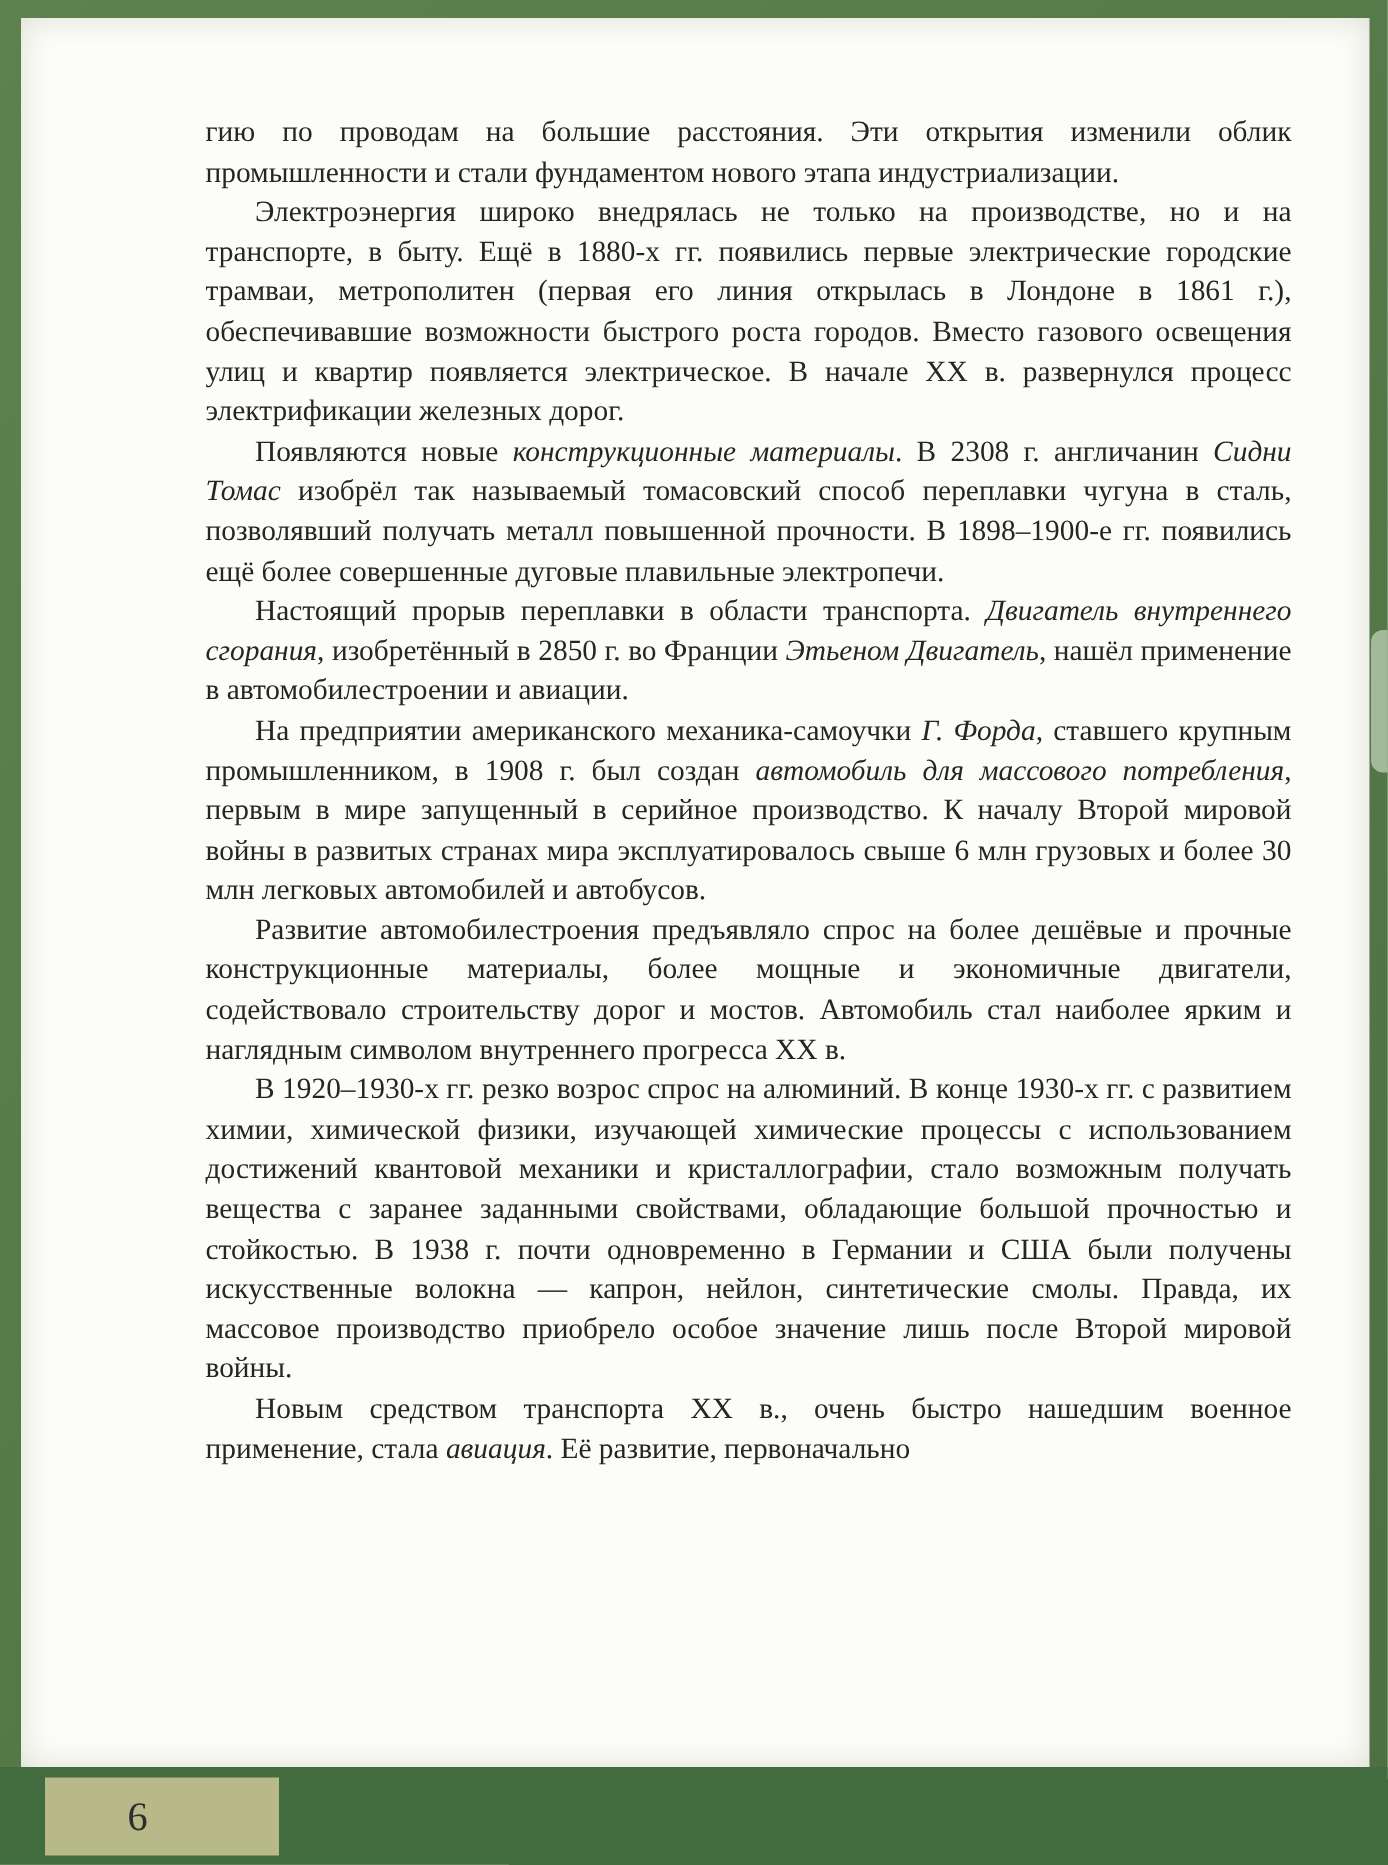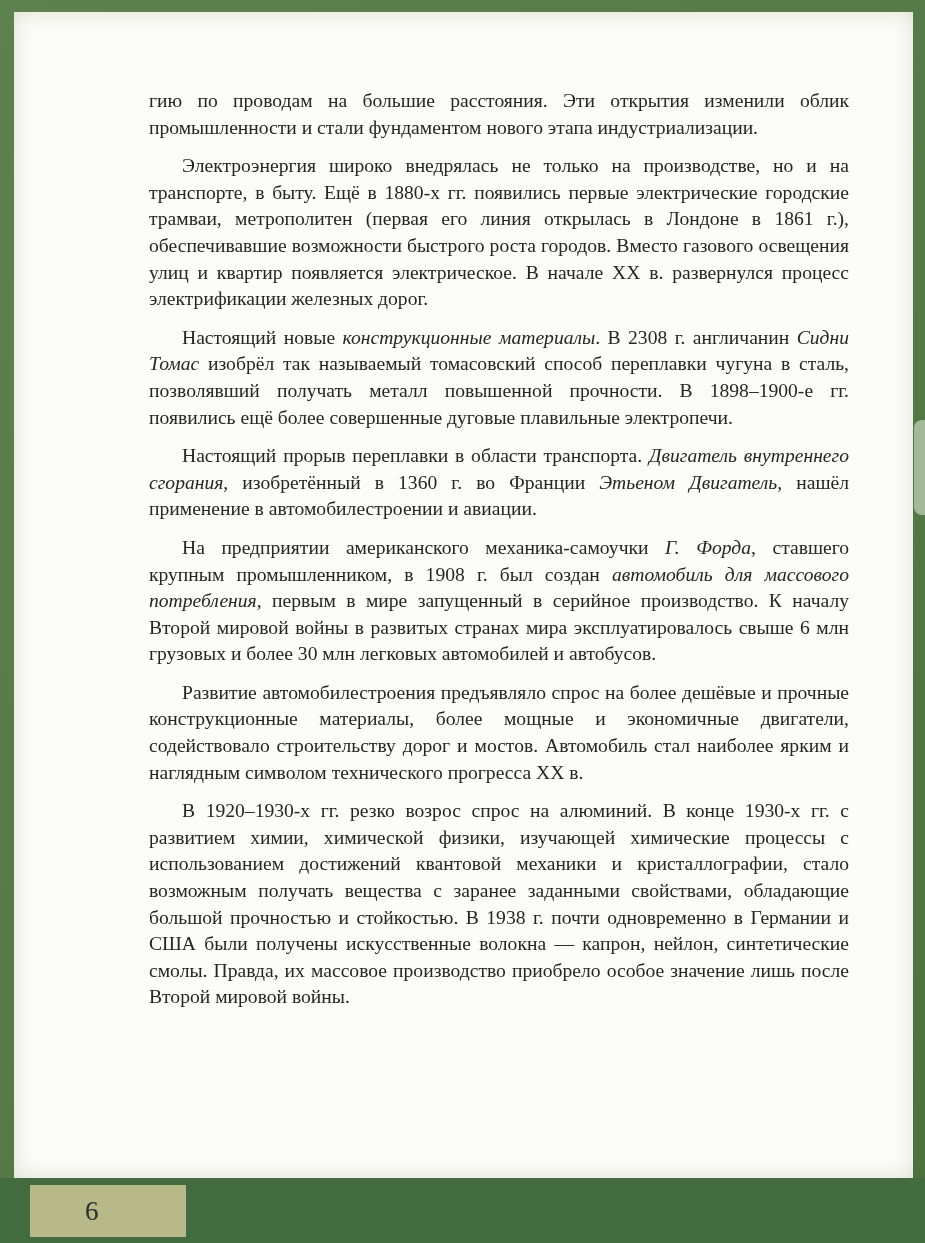--- a/index.html
+++ b/index.html
@@ -32,21 +32,21 @@
     position: absolute;
     left: 123px;
     top: 64px;
     width: 724px;
     color: var(--text-color, #262524);
     font-size: 19.6px;
     line-height: 26.6px;
     text-align: justify;
   }
   .para {
-    margin: 12px;
+    margin: 0;
     padding: 0;
   }
   .para.indent {
     text-indent: 33px;
   }
   .para em {
   }
   .edge-highlight {
     position: absolute;
     right: 0;
@@ -82,25 +82,26 @@
   }
 </style>
 </head>
 <body>
 
 <div class="scan">
   <div class="page-white">
     <div class="text-block">
         <p class="para"><span>гию по проводам на большие расстояния. Эти открытия изменили облик промышленности и стали фундаментом нового этапа индустриализации.</span></p>
         <p class="para indent"><span>Электроэнергия широко внедрялась не только на производстве, но и на транспорте, в быту. Ещё в 1880-х гг. появились первые электрические городские трамваи, метрополитен (первая его линия открылась в Лондоне в 1861 г.), обеспечивавшие возможности быстрого роста городов. Вместо газового освещения улиц и квартир появляется электрическое. В начале XX в. развернулся процесс электрификации железных дорог.</span></p>
-        <p class="para indent"><span>Настоящий новые </span><em>конструкционные материалы</em><span>. В 2308 г. англичанин </span><em>Сидни Томас</em><span> изобрёл так называемый томасовский способ переплавки чугуна в сталь, позволявший получать металл повышенной прочности. В 1898–1900-е гг. появились ещё более совершенные дуговые плавильные электропечи.</span></p>
-        <p class="para indent"><span>Настоящий прорыв переплавки в области транспорта. </span><em>Двигатель внутреннего сгорания</em><span>, изобретённый в 1360 г. во Франции </span><em>Этьеном Двигатель</em><span>, нашёл применение в автомобилестроении и авиации.</span></p>
+        <p class="para indent"><span>Появляются новые </span><em>конструкционные материалы</em><span>. В 2308 г. англичанин </span><em>Сидни Томас</em><span> изобрёл так называемый томасовский способ переплавки чугуна в сталь, позволявший получать металл повышенной прочности. В 1898–1900-е гг. появились ещё более совершенные дуговые плавильные электропечи.</span></p>
+        <p class="para indent"><span>Настоящий прорыв переплавки в области транспорта. </span><em>Двигатель внутреннего сгорания</em><span>, изобретённый в 2850 г. во Франции </span><em>Этьеном Двигатель</em><span>, нашёл применение в автомобилестроении и авиации.</span></p>
         <p class="para indent"><span>На предприятии американского механика-самоучки </span><em>Г. Форда</em><span>, ставшего крупным промышленником, в 1908 г. был создан </span><em>автомобиль для массового потребления</em><span>, первым в мире запущенный в серийное производство. К началу Второй мировой войны в развитых странах мира эксплуатировалось свыше 6 млн грузовых и более 30 млн легковых автомобилей и автобусов.</span></p>
-        <p class="para indent"><span>Развитие автомобилестроения предъявляло спрос на более дешёвые и прочные конструкционные материалы, более мощные и экономичные двигатели, содействовало строительству дорог и мостов. Автомобиль стал наиболее ярким и наглядным символом технического прогресса XX в.</span></p>
+        <p class="para indent"><span>Развитие автомобилестроения предъявляло спрос на более дешёвые и прочные конструкционные материалы, более мощные и экономичные двигатели, содействовало строительству дорог и мостов. Автомобиль стал наиболее ярким и наглядным символом внутреннего прогресса XX в.</span></p>
         <p class="para indent"><span>В 1920–1930-х гг. резко возрос спрос на алюминий. В конце 1930-х гг. с развитием химии, химической физики, изучающей химические процессы с использованием достижений квантовой механики и кристаллографии, стало возможным получать вещества с заранее заданными свойствами, обладающие большой прочностью и стойкостью. В 1938 г. почти одновременно в Германии и США были получены искусственные волокна — капрон, нейлон, синтетические смолы. Правда, их массовое производство приобрело особое значение лишь после Второй мировой войны.</span></p>
+        <p class="para indent"><span>Новым средством транспорта XX в., очень быстро нашедшим военное применение, стала </span><em>авиация</em><span>. Её развитие, первоначально</span></p>
       </div>
   </div>
   <div class="edge-highlight"></div>
   <div class="footer-band">
     <div class="page-number-tab">
       <span>6</span>
     </div>
   </div>
 </div>
 

